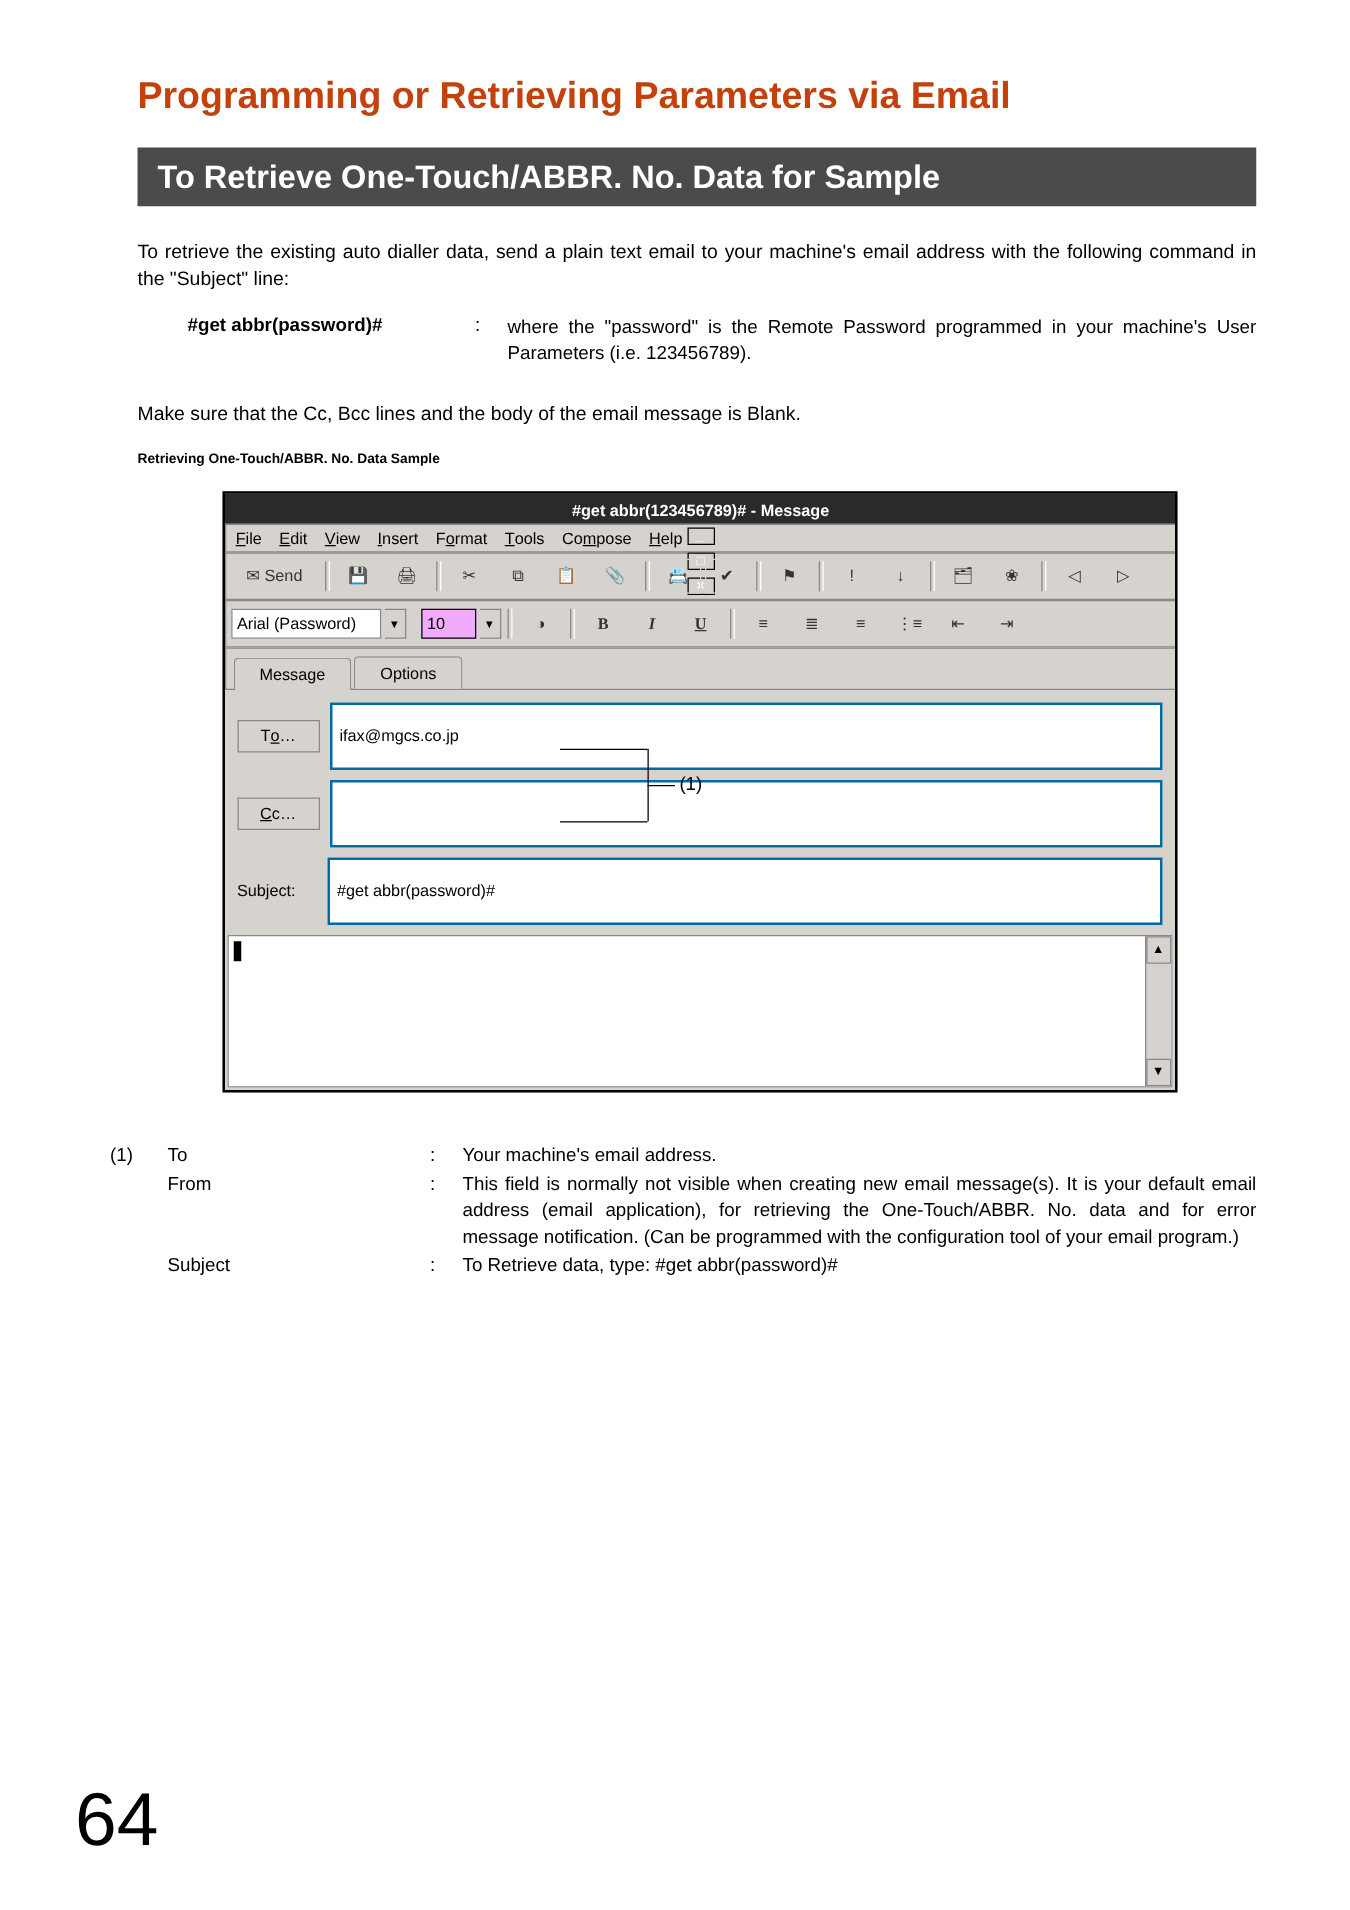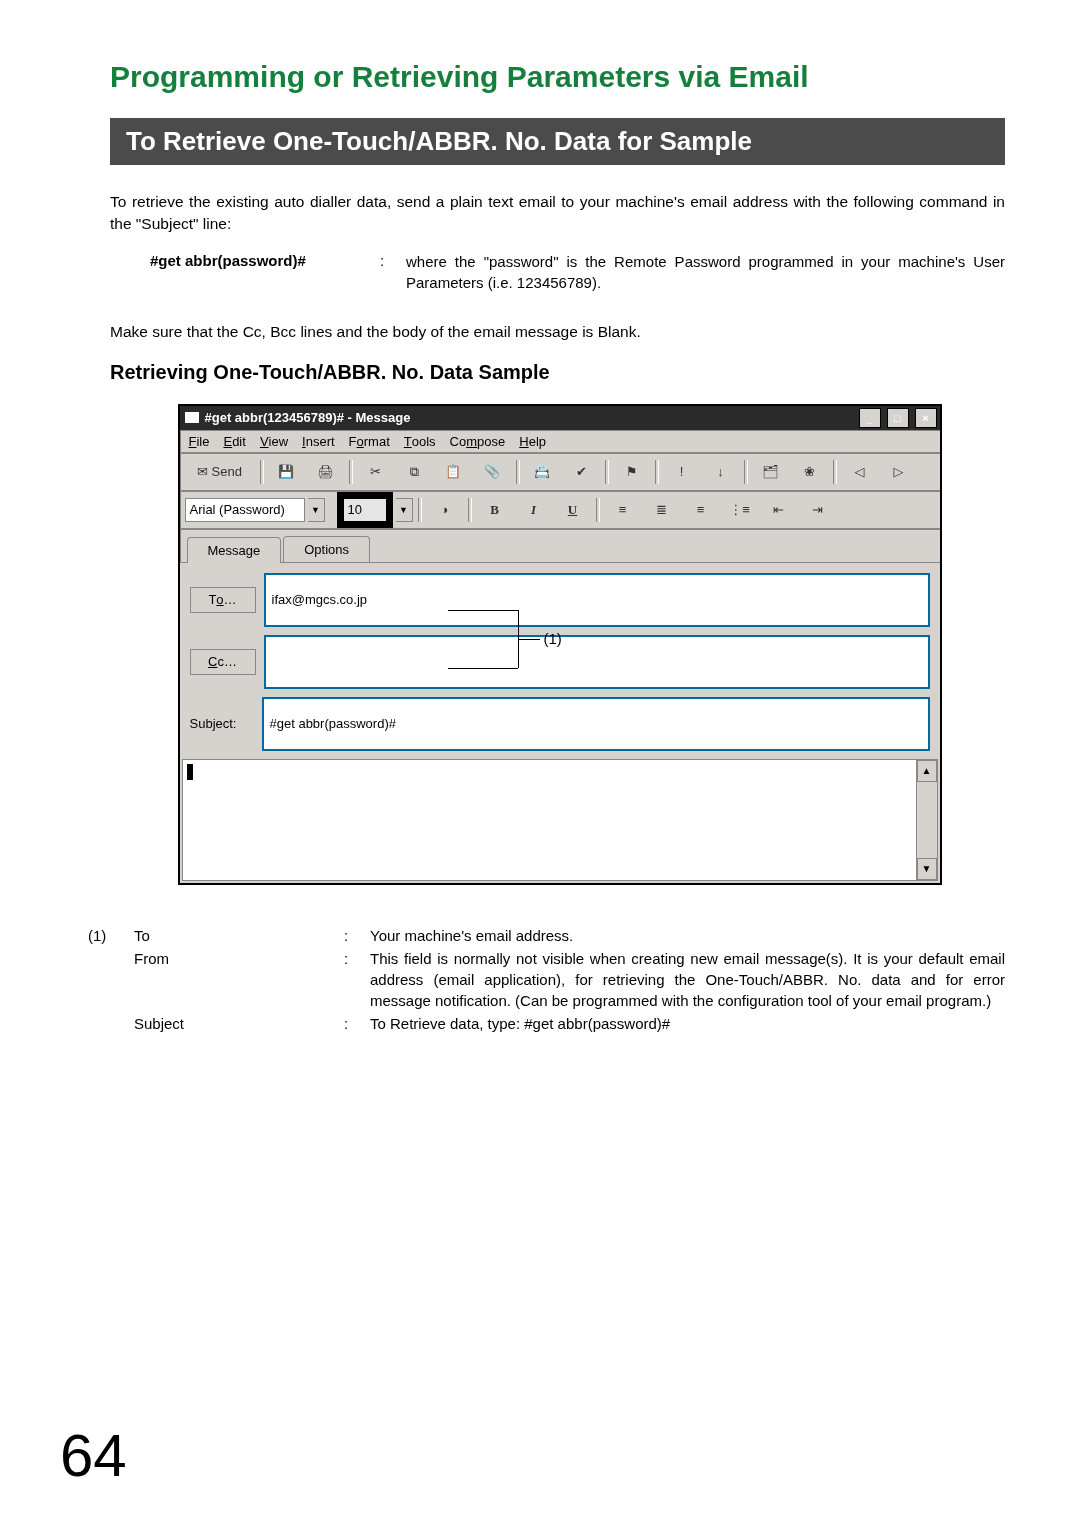--- a/index.html
+++ b/index.html
@@ -11,21 +11,21 @@
     width: 1080px;
   }
   .page {
     padding: 60px 75px 40px 110px;
     position: relative;
     min-height: 1420px;
   }
   .h1 {
     font-size: 30px;
     font-weight: bold;
-    color: #15803d;
+    color: #c2410c;
     margin-bottom: 24px;
   }
   .darkbar {
     background: #4b4b4b;
     color: #fff;
     font-size: 26px;
     font-weight: bold;
     padding: 8px 16px;
     margin-bottom: 26px;
   }
@@ -37,40 +37,41 @@
   }
   .cmd-row {
     display: flex;
     margin-left: 40px;
     margin-bottom: 28px;
     font-size: 15px;
   }
   .cmd-label { font-weight: bold; width: 230px; flex-shrink: 0; }
   .cmd-sep { width: 26px; flex-shrink: 0; }
   .cmd-desc { flex: 1; text-align: justify; line-height: 1.35; }
-  .bold-line { font-size: 20px; font-weight: bold; margin-bottom: 20px; }
+  .bold-line { font-size: 11px; font-weight: bold; margin-bottom: 20px; }
 
   
   .mailwin {
     width: 760px;
     margin: 0 auto 40px auto;
     border: 2px solid #000;
     background: #d6d3ce;
     font-family: Tahoma, Arial, sans-serif;
     font-size: 13px;
   }
   .mw-title {
     display: flex;
     align-items: center;
     background: #2a2a2a;
     color: #fff;
     height: 24px;
     padding: 0 3px 0 5px;
     font-weight: bold;
     gap: 6px;
+    flex-direction: column;
   }
   .mw-title-text { flex: 1; }
   .mw-title-icon { width: 14px; height: 11px; background: #fff; display:inline-block; }
   .wbtn {
     width: 20px; height: 18px;
     background: #d6d3ce;
     border: 1px solid #000;
     display: flex; align-items: center; justify-content: center;
     font-size: 11px; font-weight: bold;
   }
@@ -99,21 +100,21 @@
     border: 1px solid #d6d3ce;
     display: flex; align-items: center; justify-content: center;
     font-size: 13px;
     color: #333;
   }
   .sep { width: 2px; height: 24px; border-left: 1px solid #888; border-right:1px solid #fff; margin: 0 2px; }
   .fontbox {
     background:#fff; border:1px solid #888; height:22px; padding:0 4px;
     display:flex; align-items:center; min-width:110px;
   }
-  .sizebox { background:#e5e5e5; border:7px solid #000000; height:22px; width:34px; display:flex; align-items:center; padding:0 4px; }
+  .sizebox { background:#f0abfc; border:1px solid #000000; height:22px; width:34px; display:flex; align-items:center; padding:0 4px; }
   .dd { width:16px; height:22px; border:1px solid #888; border-left:none; background:#d6d3ce; display:flex; align-items:center; justify-content:center; font-size:9px;}
   .tabs {
     display:flex;
     padding: 6px 6px 0 6px;
     gap: 0;
     border-bottom: 1px solid #888;
     background:#d6d3ce;
   }
   .tab {
     padding: 5px 20px;

